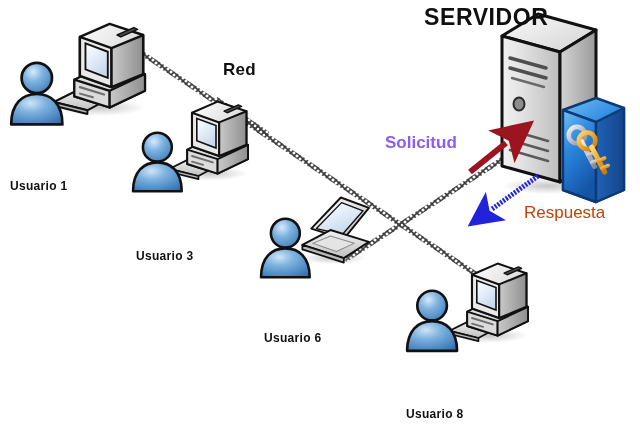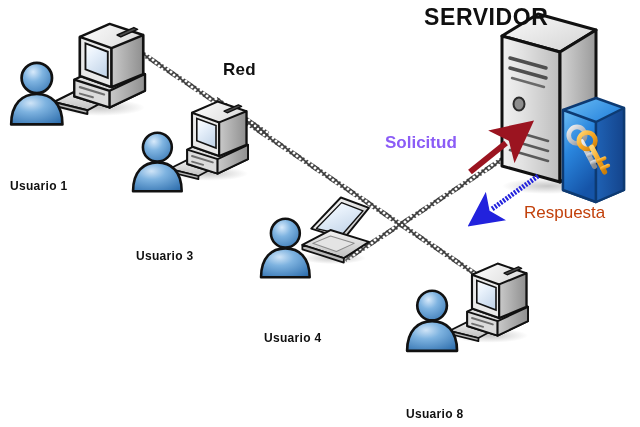--- a/index.html
+++ b/index.html
@@ -238,21 +238,21 @@
   </svg>
 
   <div class="lbl lbl-srv" style="left:424px;top:4px;">SERVIDOR</div>
 
   <div class="lbl lbl-red" style="left:223px;top:60px;">Red</div>
 
   <div class="lbl lbl-user" style="left:10px;top:168px;">Usuario 1</div>
 
   <div class="lbl lbl-user" style="left:136px;top:238px;">Usuario 3</div>
 
-  <div class="lbl lbl-user" style="left:264px;top:320px;">Usuario 4</div>
+  <div class="lbl lbl-user" style="left:264px;top:320px;">Usuario 6</div>
 
   <div class="lbl lbl-user" style="left:406px;top:396px;">Usuario 8</div>
 
   <div class="lbl-flow" style="left:385px;top:133px;color:#8b5cf6;font-weight:bold;">Solicitud</div>
 
   <div class="lbl-flow" style="left:524px;top:203px;color:#c2410c;">Respuesta</div>
 
 </div>
 
 </body></html>

